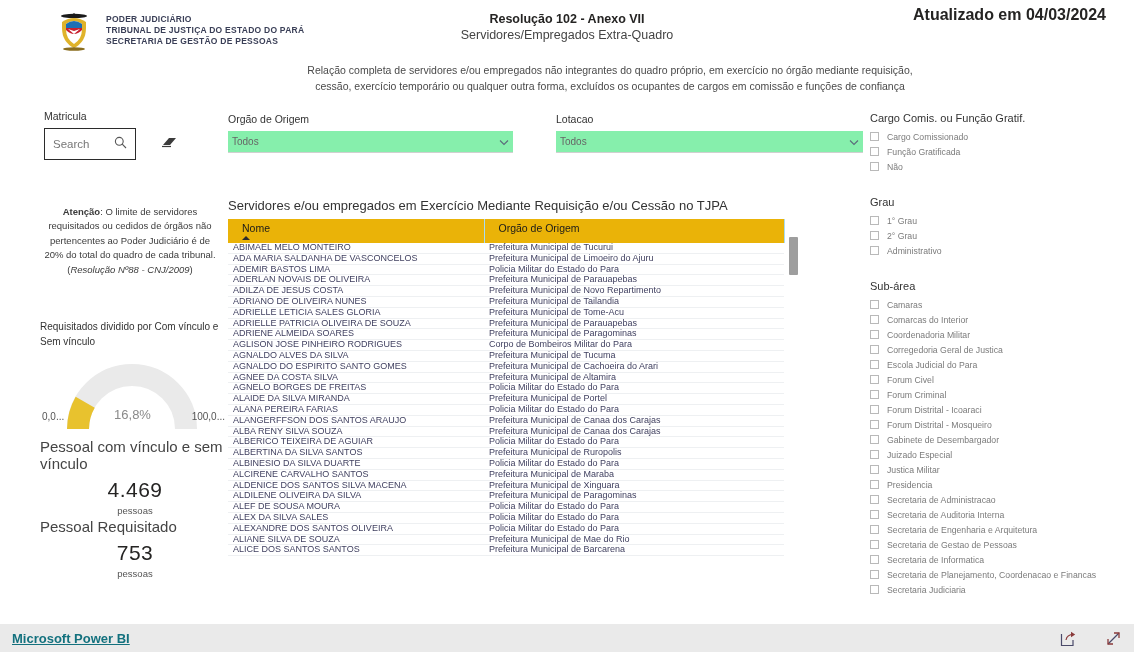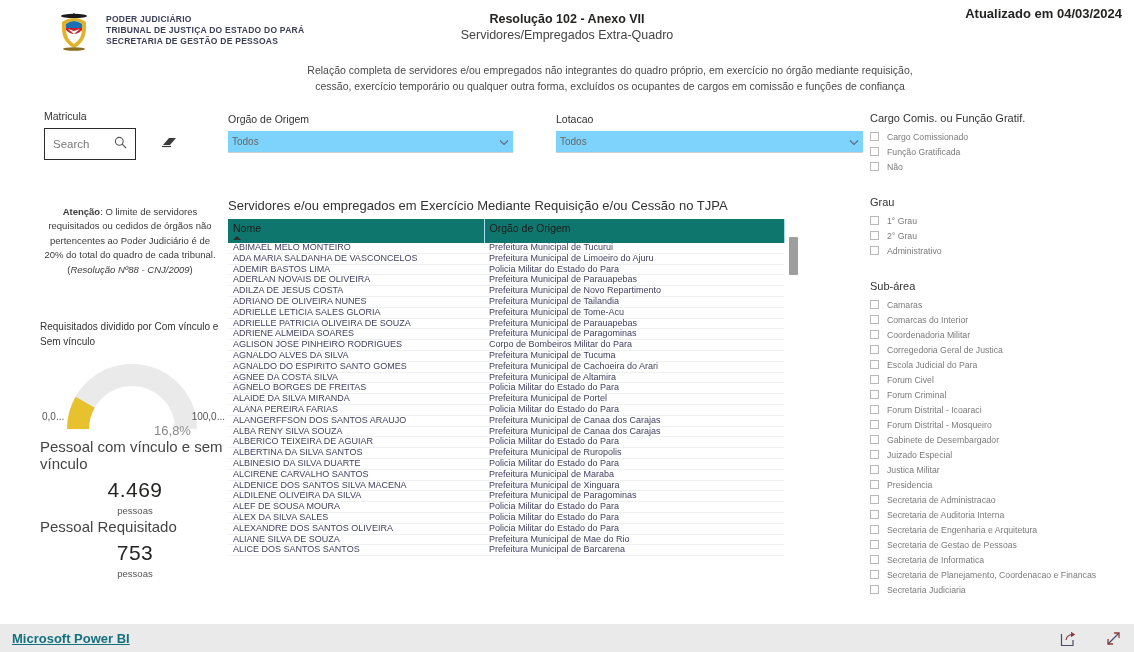--- a/index.html
+++ b/index.html
@@ -29,22 +29,22 @@
     font-size: 8.5px; color: #3a3f57; letter-spacing: .25px;
     font-weight: bold; white-space: nowrap;
   }
   .doc-title {
     position: absolute; left: 0; right: 0; top: 12px;
     text-align: center;
   }
   .doc-title .t1 { font-size: 12.5px; font-weight: bold; color: #252423; }
   .doc-title .t2 { font-size: 12.5px; color: #444; margin-top: 2px; }
   .updated {
-    position: absolute; right: 12px; top: 6px;
-    font-size: 13px; font-weight: bold; color: #252423;
+    position: absolute; right: 28px; top: 6px;
+    font-size: 16px; font-weight: bold; color: #252423;
   }
   .subtitle {
     position: absolute; left: 300px; top: 62px; width: 620px;
     text-align: center; font-size: 10.5px; color: #4a4a4a; line-height: 1.55;
   }
 
   
   .filter-label {
     font-size: 10.5px; color: #333; margin-bottom: 6px;
   }
@@ -54,63 +54,63 @@
     width: 92px; height: 32px; border: 1px solid #2b2b2b; background: #fff;
     display: flex; align-items: center; padding: 0 8px; position: relative;
   }
   .search-box span.ph { font-size: 11.5px; color: #777; flex: 1; }
   .eraser-icon { width: 18px; height: 18px; }
 
   .dd-block { position: absolute; }
   .dd-origem { left: 228px; top: 113px; width: 285px; }
   .dd-lot    { left: 556px; top: 113px; width: 307px; }
   .dd {
-    height: 22px; border-bottom: 1px solid #d0d0d0; background: #7dd3fc;
+    height: 22px; border-bottom: 1px solid #d0d0d0; background: #86efac;
     display: flex; align-items: center; justify-content: space-between;
     padding: 0 2px 0 4px;
   }
   .dd span.val { font-size: 10px; color: #666; }
   .chev { width: 14px; height: 14px; }
 
   
   .note {
     position: absolute; left: 40px; top: 205px; width: 180px;
     font-size: 9.5px; color: #3b3b3b; text-align: center; line-height: 1.52;
   }
   .note b { font-weight: bold; }
   .note i { font-style: italic; }
 
   .gauge-card { position: absolute; left: 40px; top: 320px; width: 185px; }
   .gauge-title { font-size: 10px; color: #333; line-height: 1.45; }
   .gauge-wrap { position: relative; height: 78px; margin-top: 10px; }
   .gauge-val {
-    position: absolute; left: 50%; top: 64px; transform: translateX(-50%);
-    font-size: 13px; color: #8a8a8a; margin-left: 40px;
+    position: absolute; left: 50%; top: 48px; transform: translateX(-50%);
+    font-size: 13px; color: #8a8a8a;
   }
   .gauge-min {
     position: absolute; left: 2px; top: 52px; font-size: 10px; color: #555;
   }
   .gauge-max {
     position: absolute; right: 0px; top: 52px; font-size: 10px; color: #555;
   }
 
   .kpi { position: absolute; left: 40px; width: 190px; text-align: center; }
   .kpi-1 { top: 438px; }
   .kpi-2 { top: 518px; }
   .kpi-label { font-size: 15px; color: #444; text-align: left; }
   .kpi-value { font-size: 21px; color: #252423; margin-top: 6px; letter-spacing: .5px; }
   .kpi-unit { font-size: 9.5px; color: #555; margin-top: 3px; }
 
   
   .table-card { position: absolute; left: 228px; top: 198px; width: 610px; }
   .table-title { font-size: 13px; color: #333; margin-bottom: 6px; }
   .tbl { width: 556px; border-collapse: collapse; table-layout: fixed; }
   .tbl thead th {
-    background: #0f766e; color: #1a1a1a; font-size: 10.5px; font-weight: normal;
-    text-align: left; padding: 3px 5px; height: 18px; vertical-align: top;
+    background: #eab308; color: #1a1a1a; font-size: 10.5px; font-weight: normal;
+    text-align: left; padding: 3px 14px; height: 18px; vertical-align: top;
     border-right: 1px solid #a9dcf2;
   }
   .tbl thead th .sortcaret {
     display: block; width: 0; height: 0; margin-top: 2px;
     border-left: 4px solid transparent; border-right: 4px solid transparent;
     border-bottom: 4px solid #2c2c2c;
   }
   .tbl tbody td {
     font-size: 9px; color: #3f3f5f; padding: 0px 5px; height: 9.8px;
     line-height: 9.8px; border-bottom: 1px solid #eef0f2;

